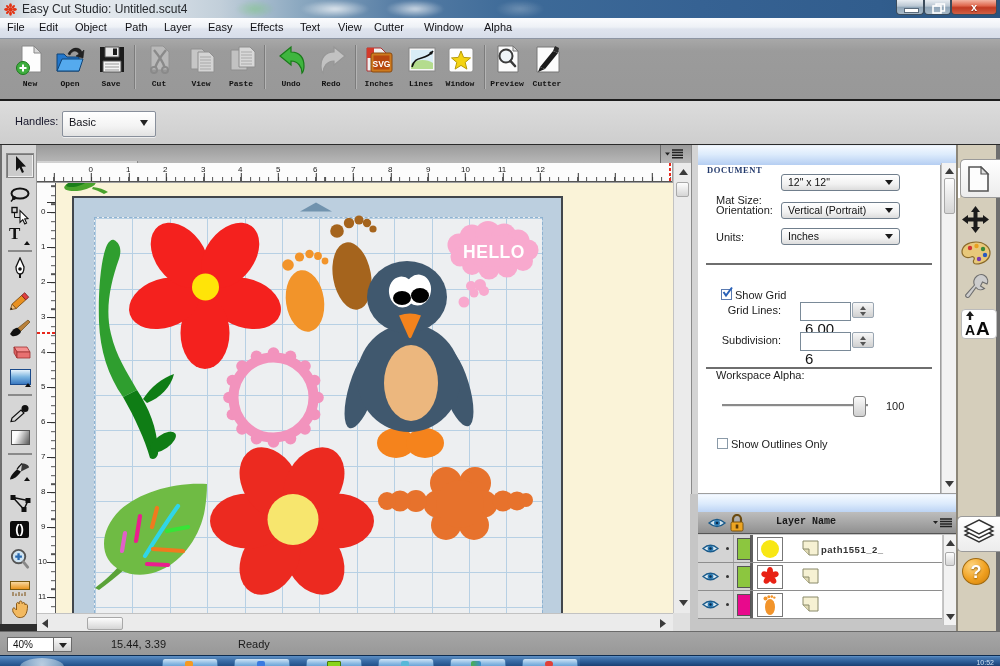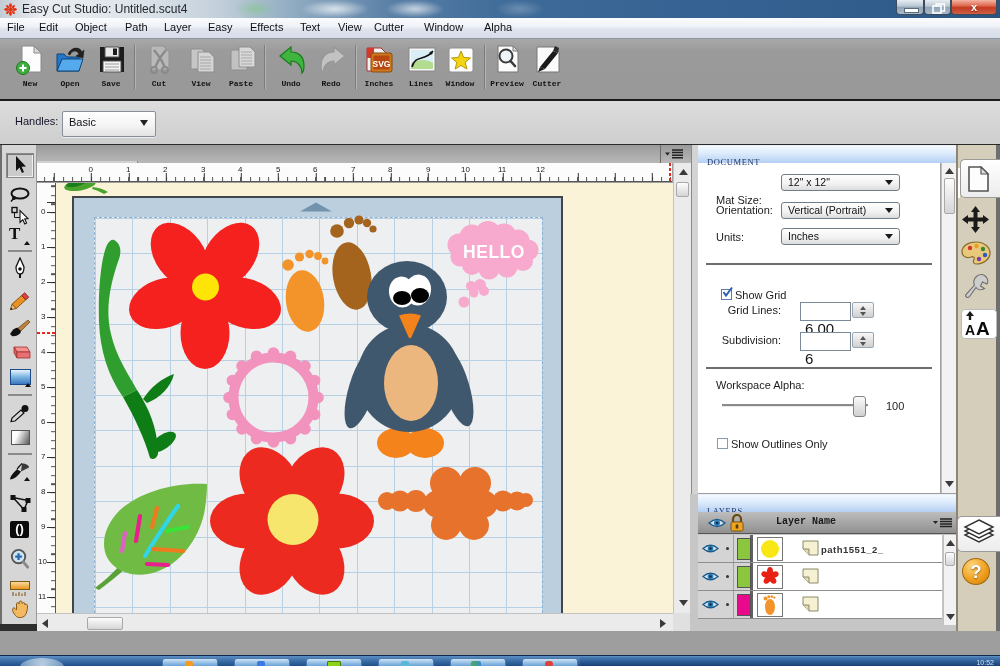--- a/index.html
+++ b/index.html
@@ -49,22 +49,22 @@
   #vscroll{left:673px;top:163px;width:18px;height:450px;background:#ebebeb;border-left:1px solid #c2c2c2;box-sizing:border-box;}
   #hscroll{left:37px;top:613px;width:636px;height:18px;background:#ebebeb;border-top:1px solid #c2c2c2;box-sizing:border-box;}
   #corner-br{left:673px;top:613px;width:18px;height:18px;background:#e0e0e0;}
   .sthumb{position:absolute;background:linear-gradient(#fdfdfd,#d5d5d5);border:1px solid #a8a8a8;border-radius:2px;box-sizing:border-box;}
   .sarrow{position:absolute;color:#444;font-size:8px;line-height:8px;}
   
   #splitter{left:691px;top:145px;width:7px;height:486px;background:#d4d4d4;border-left:1px solid #8a8a8a;box-sizing:border-box;}
   #docpanel{left:698px;top:145px;width:242px;height:348px;background:#fff;}
   .phead{position:absolute;height:18px;background:linear-gradient(#f4f9ff 0,#dcebfc 45%,#b5cef2 100%);
      border-top:1px solid #e8f0fa;box-sizing:border-box;
-     font-family:"Liberation Serif",serif;font-weight:normal;font-size:8.5px;letter-spacing:0.6px;color:#21386b;
-     padding:11px 0 0 9px;}
+     font-family:"Liberation Serif",serif;font-weight:bold;font-size:8.5px;letter-spacing:0.6px;color:#21386b;
+     padding:19px 0 0 9px;}
   .combo{position:absolute;height:17px;background:linear-gradient(#ffffff,#f1f1f1 60%,#dcdcdc);
      border:1px solid #707e8c;border-radius:3px;box-sizing:border-box;font-size:10.5px;color:#111;
      padding:1px 0 0 6px;}
   .combo .arr{position:absolute;right:6px;top:5px;width:0;height:0;border:4px solid transparent;border-top:5px solid #1a1a1a;border-bottom:none;}
   .spinbox{position:absolute;width:51px;height:16px;background:#fff;border:1px solid #7a8a98;box-sizing:border-box;font-size:15px;color:#111;padding:17px 0 0 4px;}
   .spinner{position:absolute;width:22px;height:16px;background:linear-gradient(#f8f8f8,#d0d0d0);border:1px solid #9aa6b2;border-radius:2px;box-sizing:border-box;}
   .cb{position:absolute;width:11px;height:11px;background:#fff;border:1px solid #8a9aa8;box-sizing:border-box;}
   .sep2{position:absolute;left:8px;width:226px;height:2px;background:#6e6e6e;}
   #docscroll{left:941px;top:163px;width:15px;height:330px;background:#f2f2f2;border-left:1px solid #c0c0c0;box-sizing:border-box;}
   #laypanel{left:690px;top:494px;width:266px;height:137px;background:#c6c6c6;}
@@ -537,21 +537,21 @@
       <div class="ab" style="left:7px;top:3px;width:0;height:0;border:3px solid transparent;border-bottom:4px solid #555;border-top:none;"></div>
       <div class="ab" style="left:7px;top:9px;width:0;height:0;border:3px solid transparent;border-top:4px solid #555;border-bottom:none;"></div>
     </div>
     <span class="ab lab" style="left:0px;top:189px;width:83px;text-align:right;">Subdivision:</span>
     <div class="spinbox" style="left:102px;top:187px;">6</div>
     <div class="spinner" style="left:154px;top:187px;">
       <div class="ab" style="left:7px;top:3px;width:0;height:0;border:3px solid transparent;border-bottom:4px solid #555;border-top:none;"></div>
       <div class="ab" style="left:7px;top:9px;width:0;height:0;border:3px solid transparent;border-top:4px solid #555;border-bottom:none;"></div>
     </div>
     <div class="sep2" style="top:222px;"></div>
-    <span class="ab lab" style="left:18px;top:234px;">Workspace Alpha:</span>
+    <span class="ab lab" style="left:18px;top:224px;">Workspace Alpha:</span>
     <div class="ab" style="left:24px;top:259px;width:146px;height:2px;background:#8a8a8a;border-bottom:1px solid #e8e8e8;"></div>
     <div class="ab" style="left:155px;top:251px;width:13px;height:21px;background:linear-gradient(#fbfbfb,#d0d0d0);border:1px solid #848484;border-radius:3px;box-sizing:border-box;"></div>
     <span class="ab lab" style="left:188px;top:255px;">100</span>
     <div class="cb" style="left:19px;top:293px;"></div>
     <span class="ab lab" style="left:33px;top:293px;">Show Outlines Only</span>
   </div>
   <div id="docscroll" class="ab">
     <div class="sarrow" style="left:3px;top:5px;"><svg width="9" height="6" viewBox="0 0 9 6">
           <path d="M4.5 0 L9 6 L0 6 Z" fill="#3a3a3a"></path>
         </svg></div>
@@ -697,20 +697,28 @@
     <svg class="ab" style="left:3px;top:373px" width="36" height="28" viewBox="0 0 36 28">
       <g stroke="#333" stroke-width="1.4">
         <path d="M18 10 L32 17 L18 24 L4 17 Z" fill="#fff"></path>
         <path d="M18 6 L32 13 L18 20 L4 13 Z" fill="#fff"></path>
         <path d="M18 2 L32 9 L18 16 L4 9 Z" fill="#fff"></path>
       </g>
     </svg>
     <div class="ab" style="left:4px;top:413px;width:28px;height:27px;border-radius:50%;background:radial-gradient(circle at 35% 28%,#ffd680,#f0a020 55%,#cc7d08);border:1px solid #a06a10;box-sizing:border-box;color:#fff;font-size:18px;font-weight:bold;text-align:center;line-height:26px;text-shadow:0 1px 2px #8a5a08;">?</div>
   </div>
   <div class="ab" style="left:0;top:624px;width:37px;height:7px;background:#2e2e2e;"></div>
+  <div id="statusbar" class="ab">
+    <div class="ab" style="left:7px;top:5px;width:47px;height:15px;background:#fff;border:1px solid #6a6a6a;box-sizing:border-box;font-size:10px;color:#111;padding:1px 0 0 5px;">40%</div>
+    <div class="ab" style="left:53px;top:5px;width:19px;height:15px;background:linear-gradient(#fafafa,#d0d0d0);border:1px solid #6a6a6a;box-sizing:border-box;">
+      <div class="ab" style="left:4.5px;top:5px;width:0;height:0;border:4px solid transparent;border-top:5px solid #222;border-bottom:none;"></div>
+    </div>
+    <span class="ab" style="left:111px;top:6px;font-size:11px;color:#1a1a1a;">15.44, 3.39</span>
+    <span class="ab" style="left:238px;top:6px;font-size:11px;color:#1a1a1a;">Ready</span>
+  </div>
   <div id="taskbar" class="ab">
     <div class="ab" style="left:20px;top:2px;width:44px;height:18px;border-radius:50%;background:radial-gradient(circle at 50% 40%,#d4e2ee,#9ab8d4 60%,#7094b8);opacity:.85;"></div>
     <div class="tbtn" style="left:162px;">
         <div class="ab" style="left:22px;top:2px;width:8px;height:6px;background:#f59a23;border-radius:2px;"></div>
       </div>
     <div class="tbtn" style="left:234px;">
         <div class="ab" style="left:22px;top:2px;width:8px;height:6px;background:#3a7ae0;border-radius:2px;"></div>
       </div>
     <div class="tbtn" style="left:306px;">
         <div class="ab" style="left:20px;top:2px;width:12px;height:6px;background:#8ad41a;border:1px solid #4a7a08;border-radius:1px;"></div>

